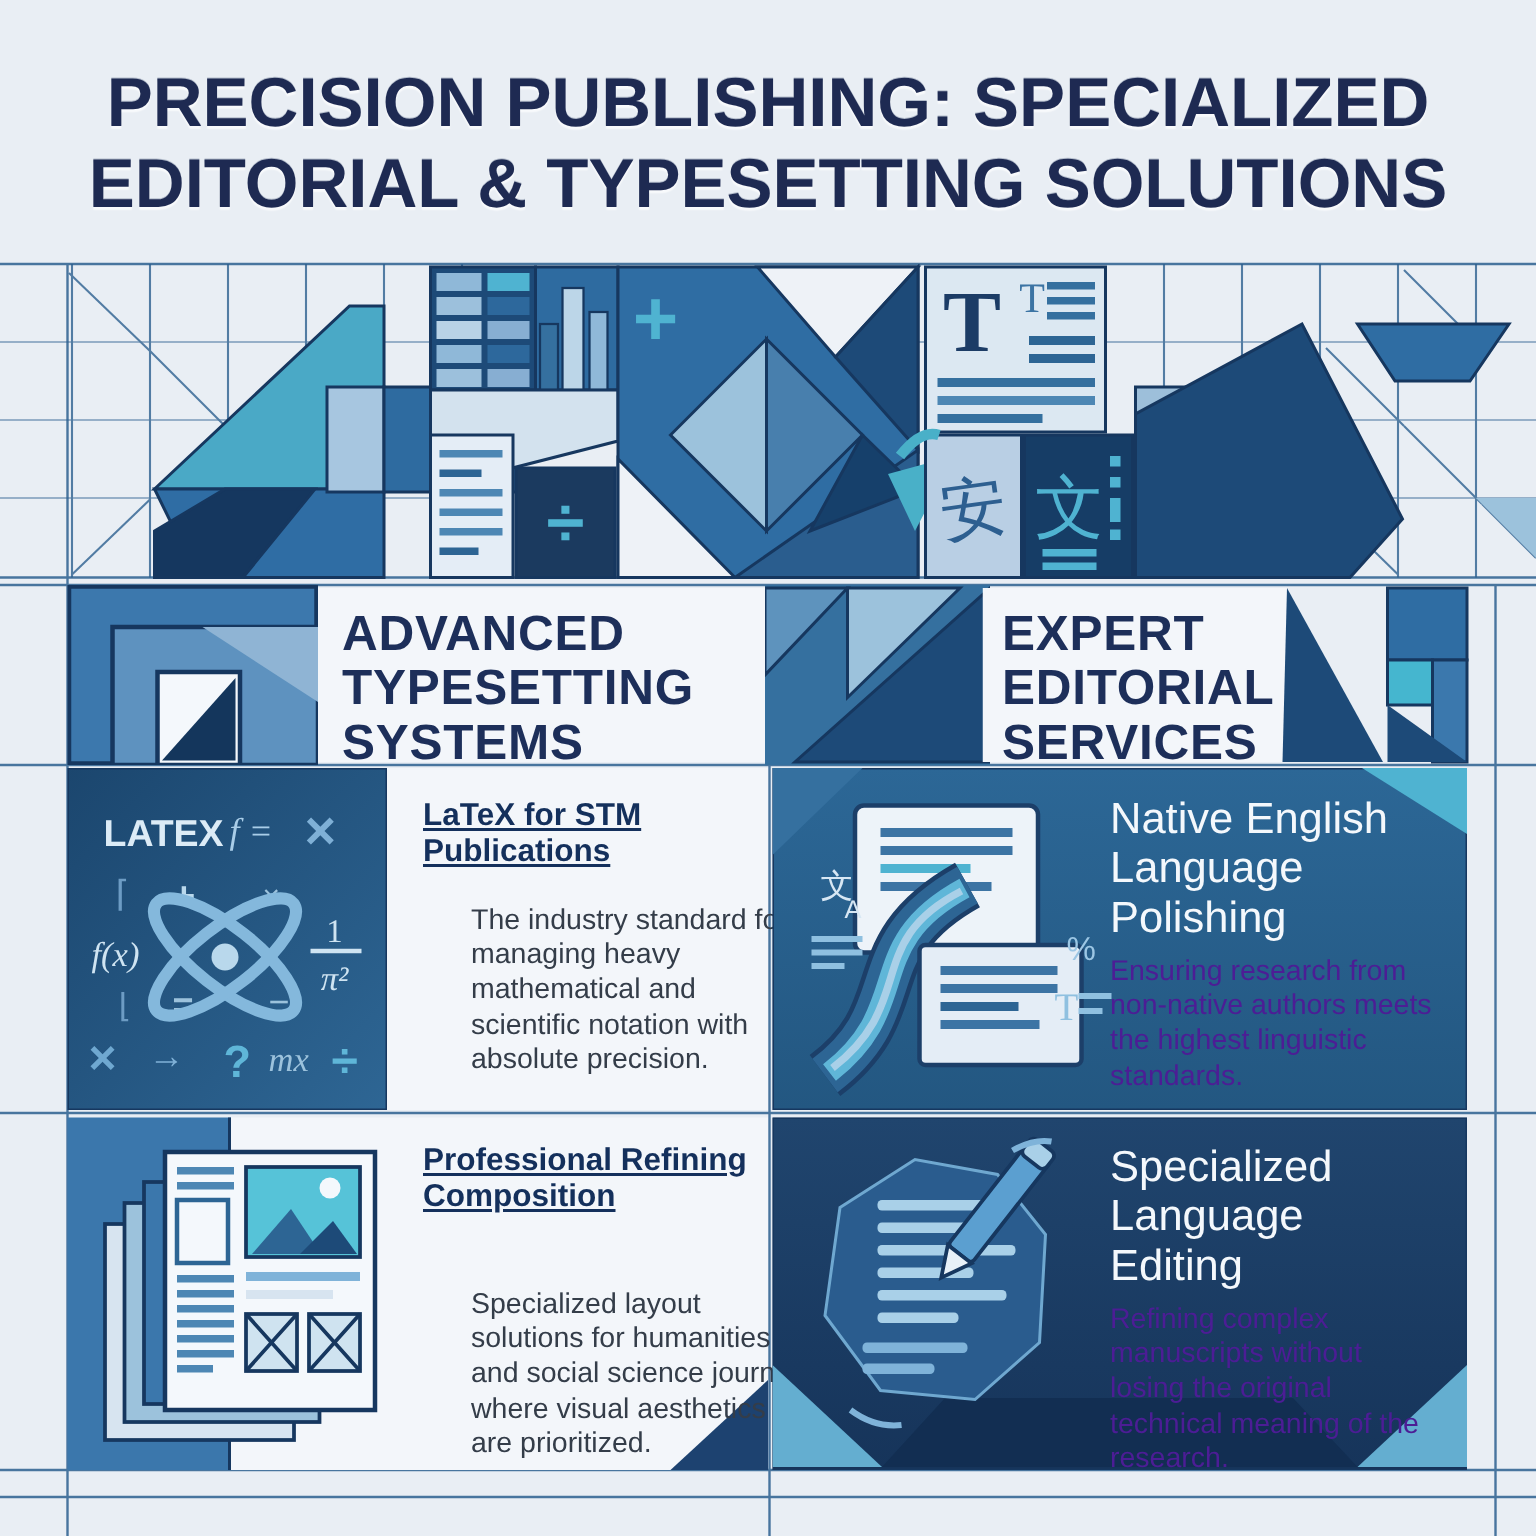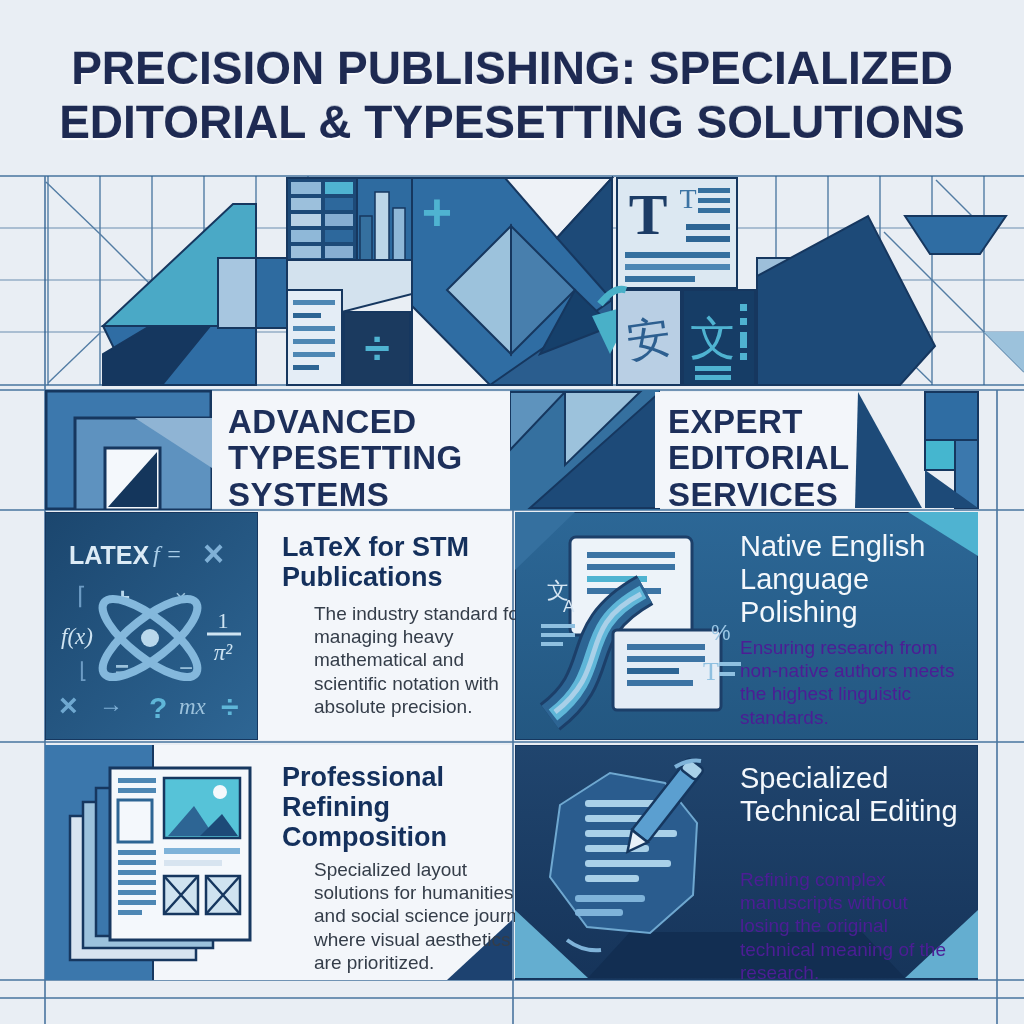--- a/index.html
+++ b/index.html
@@ -3,21 +3,21 @@
 <meta charset="utf-8">
 <style>
   html,body{margin:0;padding:0;background:#cdd5de;}
   .poster{position:relative;width:1024px;height:1024px;overflow:hidden;
     background:#e9eef4;font-family:"Liberation Sans",sans-serif;}
   .abs{position:absolute;}
   .title{width:1024px;text-align:center;color:#1e2a52;font-weight:bold;
     font-size:46px;line-height:1.16;letter-spacing:0px;
     text-shadow:0 2px 1px rgba(255,255,255,.7),0 -1px 0 rgba(20,40,80,.25);}
   .col-heading{color:#1d2f5a;font-weight:bold;font-size:33px;line-height:1.1;letter-spacing:.5px;}
-  .card-title{color:#14305c;font-weight:bold;font-size:27px;line-height:1.12;}
+  .card-title{color:#14305c;font-weight:bold;font-size:21px;line-height:1.12;text-decoration:underline;}
   .card-body{color:#343d49;font-size:19px;line-height:1.22;margin-left:32px;}
   .card-title-light{color:#f4f8fc;font-weight:normal;font-size:29px;line-height:1.14;}
   .card-body-light{color:#4c1d95;font-size:19px;line-height:1.22;}
   .white-band{background:#f3f6fa;}
   svg text{font-family:"Liberation Sans",sans-serif;}
   svg text.serif{font-family:"Liberation Serif",serif;}
 </style>
 </head>
 <body>
 
@@ -331,16 +331,16 @@
       <rect x="60" y="164" width="48" height="7" rx="3" fill="#7fb3d9"></rect>
       <g transform="rotate(38 140 70)">
         <rect x="131" y="10" width="20" height="86" rx="3" fill="#5b9fd0" stroke="#16375f" stroke-width="2.5"></rect>
         <rect x="131" y="4" width="20" height="14" rx="4" fill="#a9d0e8" stroke="#16375f" stroke-width="2.5"></rect>
         <polygon points="131,96 151,96 141,116" fill="#e8f1f8" stroke="#16375f" stroke-width="2.5"></polygon>
       </g>
       <path d="M160,22 q14,-8 26,-6" stroke="#7fb3d9" stroke-width="4" fill="none"></path>
       <path d="M52,195 q16,12 34,10" stroke="#7fb3d9" stroke-width="4" fill="none"></path>
     </g>
   </svg>
-  <div class="abs card-title-light" style="left:740px;top:762px;width:220px">Specialized Technical Editing</div>
+  <div class="abs card-title-light" style="left:740px;top:762px;width:220px">Specialized Language Editing</div>
   <div class="abs card-body-light" style="left:740px;top:868px;width:222px">Refining complex manuscripts without losing the original technical meaning of the research.</div>
 
 </div>
 
 </body></html>

